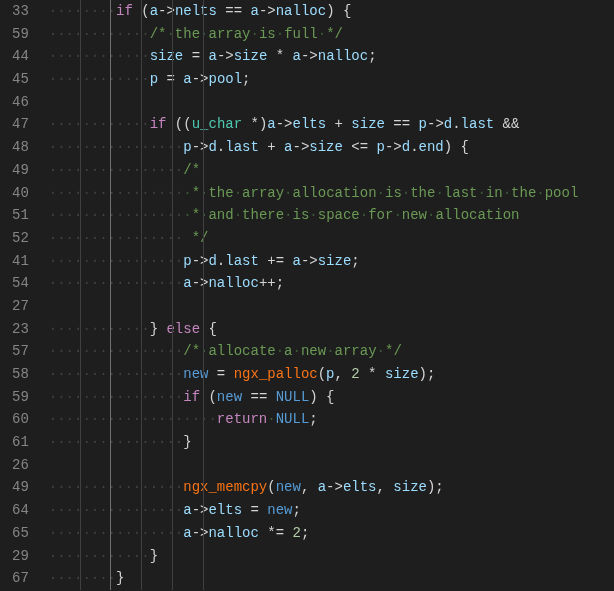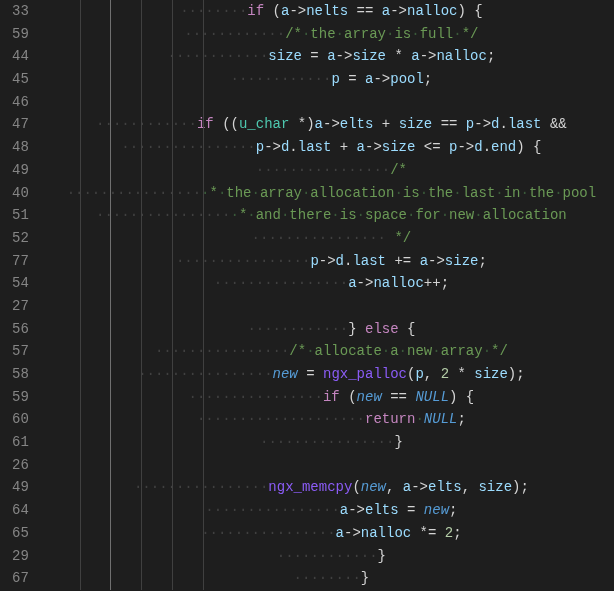--- a/index.html
+++ b/index.html
@@ -30,29 +30,28 @@
   }
   .code {
     position: relative;
     color: #d4d4d4;
     white-space: pre;
     flex: 1;
   }
   .code .line {
     height: 22.7px;
     position: relative;
-    text-align: center;
   }
   .c-keyword  { color: #c586c0; }
   .c-comment  { color: #6a9955; }
-  .c-func     { color: #8b5cf6; }
+  .c-func     { color: #f97316; }
   .c-var      { color: #9cdcfe; }
   .c-num      { color: #b5cea8; }
   .c-type     { color: #4ec9b0; }
-  .c-const    { color: #569cd6; font-style: italic; }
+  .c-const    { color: #569cd6; }
   .c-punct    { color: #d4d4d4; }
   .ws-dot {
     color: #404040;
   }
   .indent-guide {
     border-left: 1px solid #404040;
     position: absolute;
     top: 0;
     bottom: 0;
     width: 0;
@@ -70,24 +69,24 @@
       <div>59</div>
       <div>44</div>
       <div>45</div>
       <div>46</div>
       <div>47</div>
       <div>48</div>
       <div>49</div>
       <div>40</div>
       <div>51</div>
       <div>52</div>
-      <div>77</div>
+      <div>41</div>
       <div>54</div>
       <div>27</div>
-      <div>56</div>
+      <div>23</div>
       <div>57</div>
       <div>58</div>
       <div>59</div>
       <div>60</div>
       <div>61</div>
       <div>26</div>
       <div>49</div>
       <div>64</div>
       <div>65</div>
       <div>29</div>

